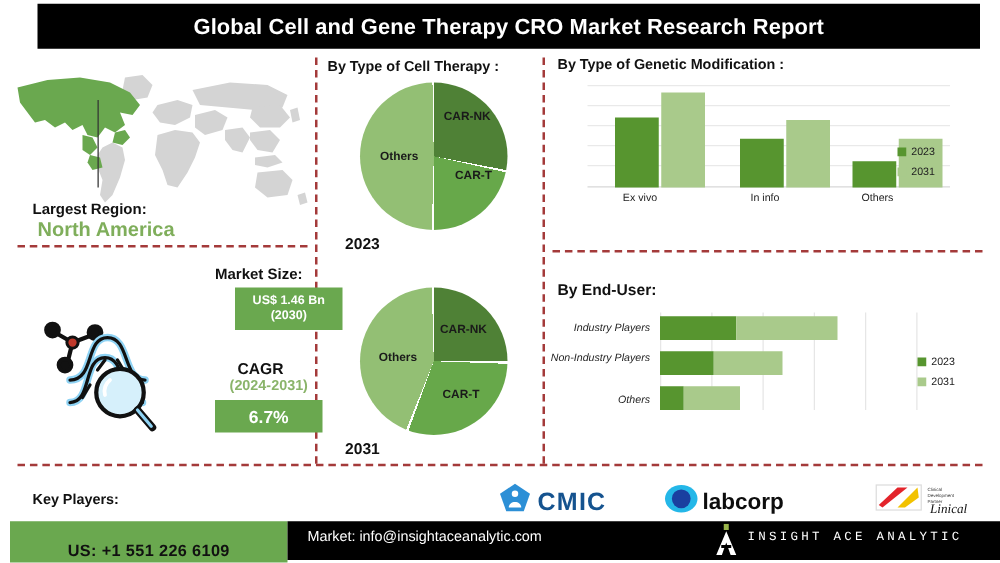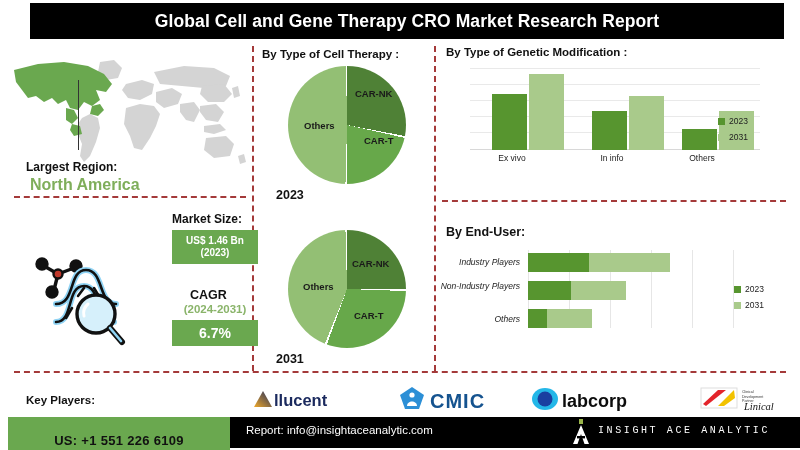--- a/index.html
+++ b/index.html
@@ -30,21 +30,21 @@
 
   
   .map-wrap{position:absolute;left:8px;top:52px;width:240px;height:120px;}
   .map-wrap svg{width:100%;height:100%;display:block;}
   .map-pointer{position:absolute;left:78px;top:80px;width:1px;height:70px;background:#333;}
   .largest-lbl{position:absolute;left:26px;top:160px;font-size:12px;font-weight:bold;color:#111;white-space:nowrap;}
   .largest-val{position:absolute;left:30px;top:176px;font-size:16px;font-weight:bold;color:#7fae5b;white-space:nowrap;}
 
   
   .ms-lbl{position:absolute;left:172px;top:212px;font-size:12px;font-weight:bold;color:#111;white-space:nowrap;}
-  .ms-box{position:absolute;left:172px;top:230px;width:86px;height:34px;background:#6aa84f;
+  .ms-box{position:absolute;left:188px;top:230px;width:86px;height:34px;background:#6aa84f;
           display:flex;flex-direction:column;align-items:center;justify-content:center;}
   .ms-box span{color:#fff;font-size:10px;font-weight:bold;line-height:12px;}
   .cagr-lbl{position:absolute;left:190px;top:288px;font-size:12.5px;font-weight:bold;color:#111;}
   .cagr-range{position:absolute;left:172px;top:303px;width:86px;text-align:center;font-size:11.5px;font-weight:bold;color:#8ab46a;}
   .cagr-box{position:absolute;left:172px;top:320px;width:86px;height:26px;background:#6aa84f;
             display:flex;align-items:center;justify-content:center;}
   .cagr-box span{color:#fff;font-size:14px;font-weight:bold;}
 
   
   .dna-icon{position:absolute;left:22px;top:252px;width:110px;height:96px;}
@@ -144,21 +144,21 @@
       </g>
     </svg>
   </div>
   <div class="map-pointer"></div>
   <div class="largest-lbl">Largest Region:</div>
   <div class="largest-val">North America</div>
 
   <div class="ms-lbl">Market Size:</div>
   <div class="ms-box">
     <span>US$ 1.46 Bn</span>
-    <span>(2023)</span>
+    <span>(2030)</span>
   </div>
   <div class="cagr-lbl">CAGR</div>
   <div class="cagr-range">(2024-2031)</div>
   <div class="cagr-box">
     <span>6.7%</span>
   </div>
 
   <div class="dna-icon">
     <svg viewBox="0 0 110 96" xmlns="http://www.w3.org/2000/svg">
       <g stroke="#111" stroke-width="3.4" fill="none" stroke-linecap="round">
@@ -296,32 +296,20 @@
     </div>
     <div class="row">
       <span class="sw" style="background:#a9ca8b;"></span>
       <span>2031</span>
     </div>
   </div>
 
   <div class="kp-lbl">Key Players:</div>
 
 
-  <div class="logo" style="left:252px;top:388px;width:116px;height:22px;">
-    <svg viewBox="0 0 116 22" xmlns="http://www.w3.org/2000/svg" style="width:100%;height:100%;">
-      <defs>
-        <linearGradient id="alg" x1="0" y1="1" x2="1" y2="0">
-          <stop offset="0" stop-color="#f0a92a"></stop>
-            <stop offset="1" stop-color="#1b2a5e"></stop>
-        </linearGradient>
-      </defs>
-      <path d="M2 19 L11 3 L20 19 Z" fill="url(#alg)"></path>
-      <text x="22" y="18" font-family="Liberation Sans, sans-serif" font-size="16.5" font-weight="bold" fill="#1b2a5e">llucent</text>
-    </svg>
-  </div>
 
   <div class="logo" style="left:530px;top:386px;width:128px;height:26px;">
     <svg viewBox="0 0 128 26" xmlns="http://www.w3.org/2000/svg" style="width:100%;height:100%;">
       <ellipse cx="15" cy="13" rx="13" ry="11" fill="#24b7e8"></ellipse>
       <ellipse cx="15" cy="13" rx="7.5" ry="7.5" fill="#1a3fa0"></ellipse>
       <text x="32" y="21" font-family="Liberation Sans, sans-serif" font-size="18" font-weight="bold" fill="#0d0d0d">labcorp</text>
     </svg>
   </div>
 
   <div class="logo" style="left:398px;top:386px;width:128px;height:26px;">
@@ -342,21 +330,21 @@
       <text x="42" y="13.5" font-family="Liberation Sans, sans-serif" font-size="3.6" fill="#333">Development</text>
       <text x="42" y="18" font-family="Liberation Sans, sans-serif" font-size="3.6" fill="#333">Partner</text>
       <text x="44" y="26" font-family="Liberation Serif, serif" font-size="10.5" font-style="italic" fill="#111">Linical</text>
     </svg>
   </div>
 
   <div class="phone-bar">
     <span>US: +1 551 226 6109</span>
   </div>
   <div class="black-bar"></div>
-  <div class="email-txt">Report: info@insightaceanalytic.com</div>
+  <div class="email-txt">Market: info@insightaceanalytic.com</div>
   <div class="brand-mark">
     <svg viewBox="0 0 18 26" xmlns="http://www.w3.org/2000/svg" style="width:100%;height:100%;">
       <rect x="7" y="0" width="4" height="5" fill="#9ab54a"></rect>
       <path d="M9 6 L17 25 L12.5 25 L9 15 L5.5 25 L1 25 Z" fill="#ffffff"></path>
       <rect x="5" y="17" width="8" height="2.4" fill="#000"></rect>
     </svg>
   </div>
   <div class="brand">INSIGHT ACE ANALYTIC</div>
 
 </div>

